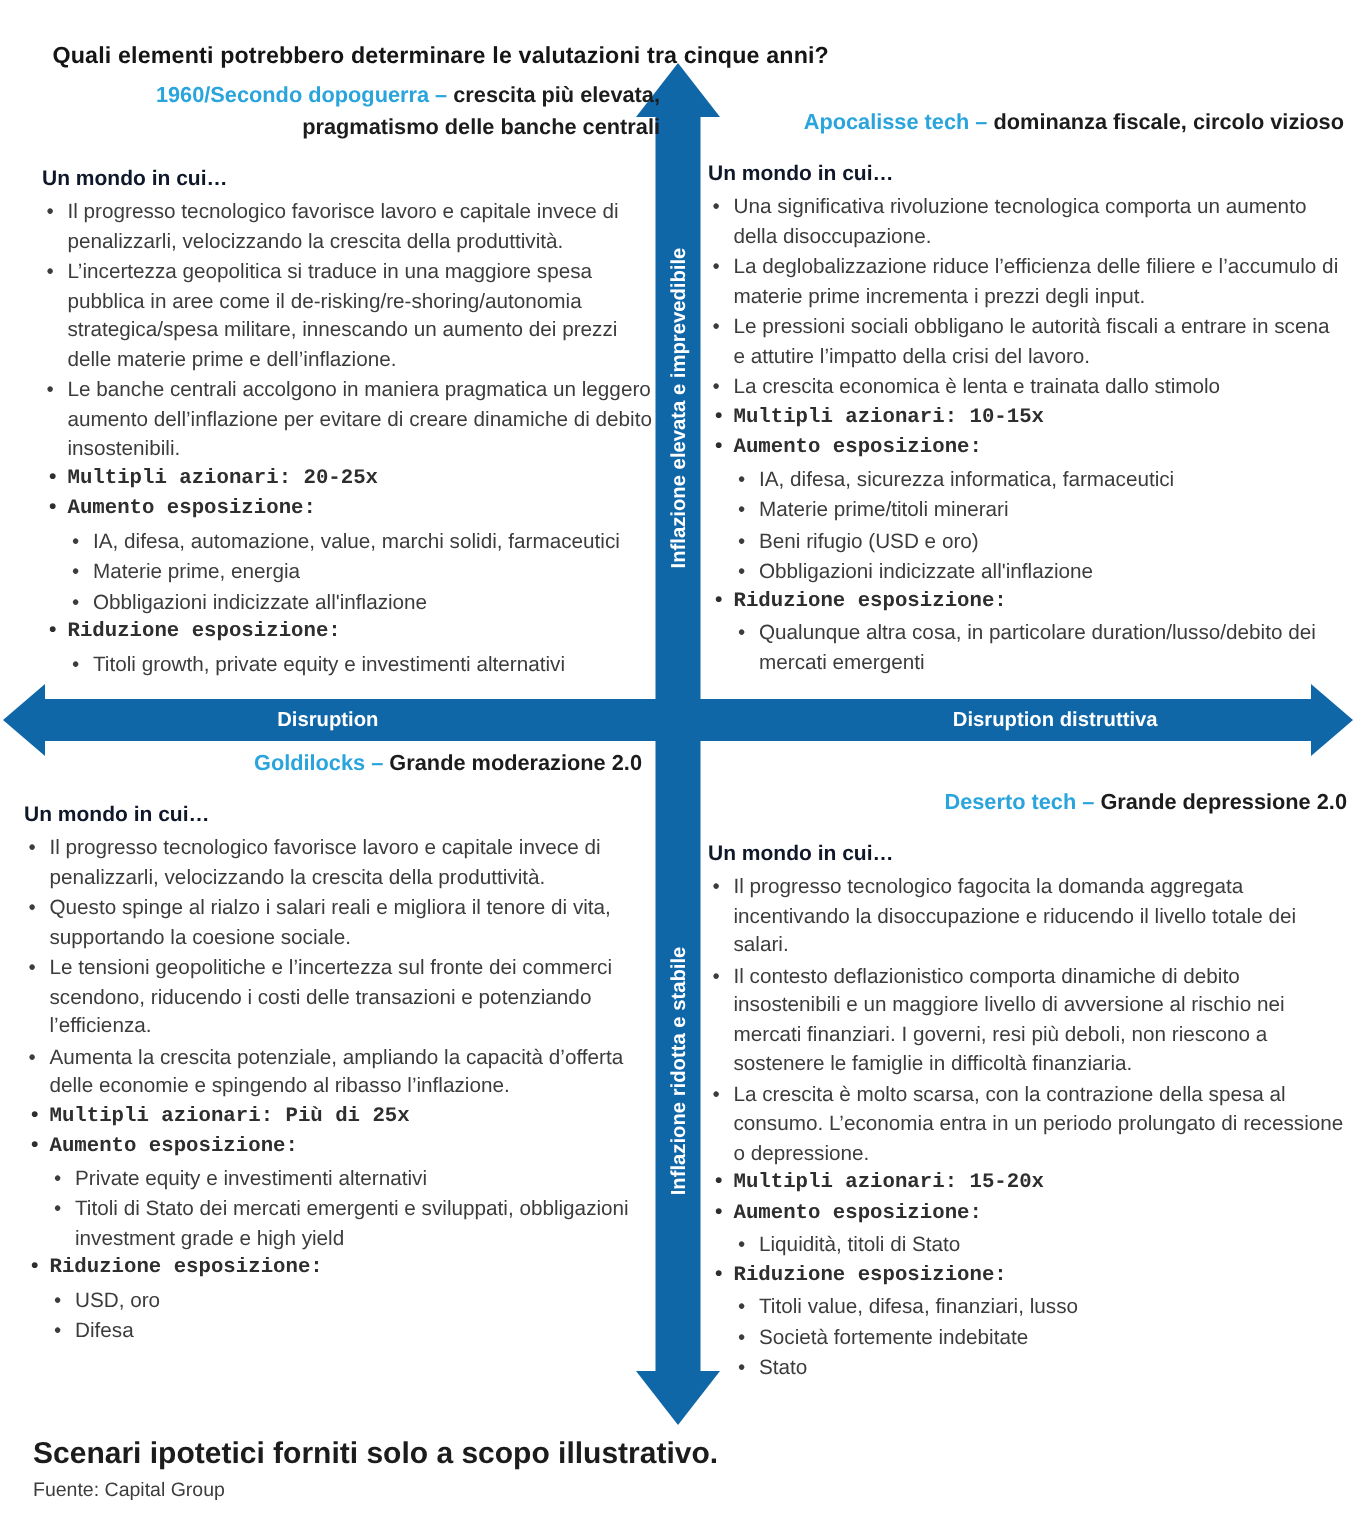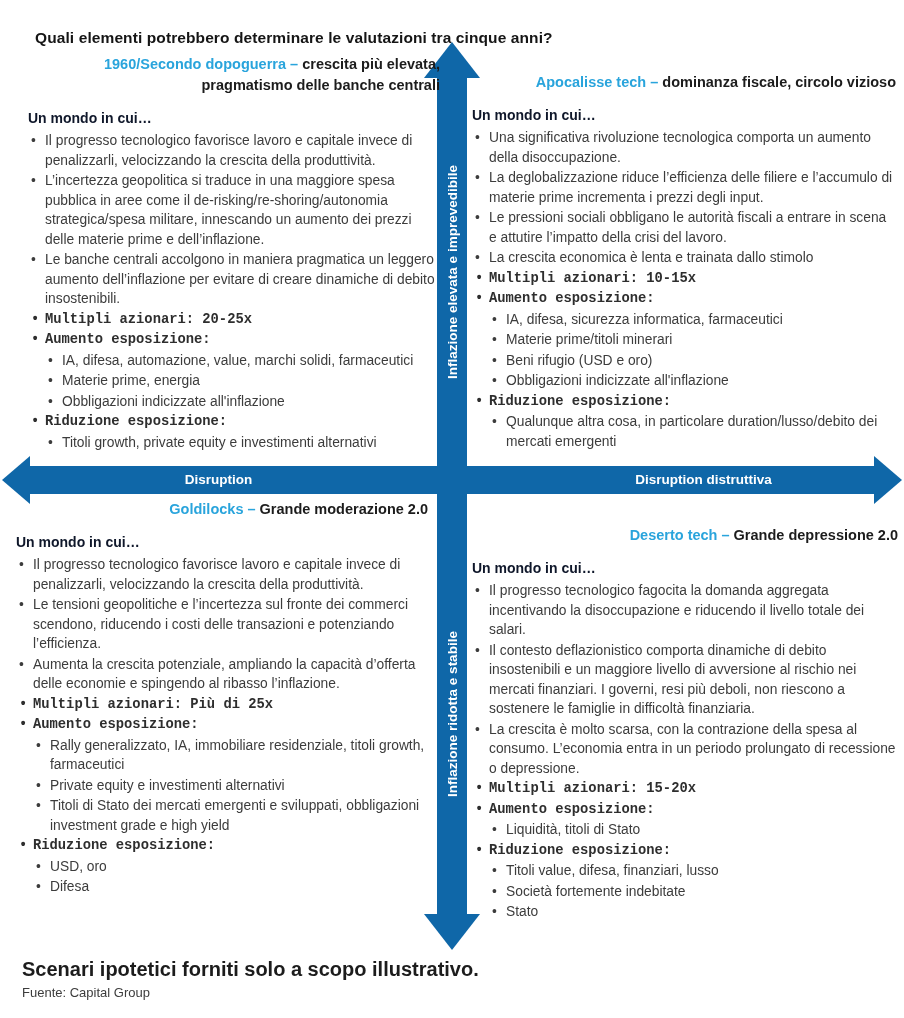--- a/index.html
+++ b/index.html
@@ -114,25 +114,25 @@
         <div class="li l1 bold">Riduzione esposizione:</div>
         <div class="li l2">Qualunque altra cosa, in particolare duration/lusso/debito dei mercati emergenti</div>
       </div>
   </section>
 
   <section class="quadrant q-bl">
     <h2 class="q-title"><span class="accent">Goldilocks –</span> <span>Grande moderazione 2.0</span></h2>
     <p class="q-intro">Un mondo in cui…</p>
     <div class="q-list">
         <div class="li l1">Il progresso tecnologico favorisce lavoro e capitale invece di penalizzarli, velocizzando la crescita della produttività.</div>
+        <div class="li l1">Questo spinge al rialzo i salari reali e migliora il tenore di vita, supportando la coesione sociale.</div>
         <div class="li l1">Le tensioni geopolitiche e l’incertezza sul fronte dei commerci scendono, riducendo i costi delle transazioni e potenziando l’efficienza.</div>
         <div class="li l1">Aumenta la crescita potenziale, ampliando la capacità d’offerta delle economie e spingendo al ribasso l’inflazione.</div>
         <div class="li l1 bold">Multipli azionari: Più di 25x</div>
         <div class="li l1 bold">Aumento esposizione:</div>
-        <div class="li l2">Rally generalizzato, IA, immobiliare residenziale, titoli growth, farmaceutici</div>
         <div class="li l2">Private equity e investimenti alternativi</div>
         <div class="li l2">Titoli di Stato dei mercati emergenti e sviluppati, obbligazioni investment grade e high yield</div>
         <div class="li l1 bold">Riduzione esposizione:</div>
         <div class="li l2">USD, oro</div>
         <div class="li l2">Difesa</div>
       </div>
   </section>
 
   <section class="quadrant q-br">
     <h2 class="q-title"><span class="accent">Deserto tech –</span> <span>Grande depressione 2.0</span></h2>

